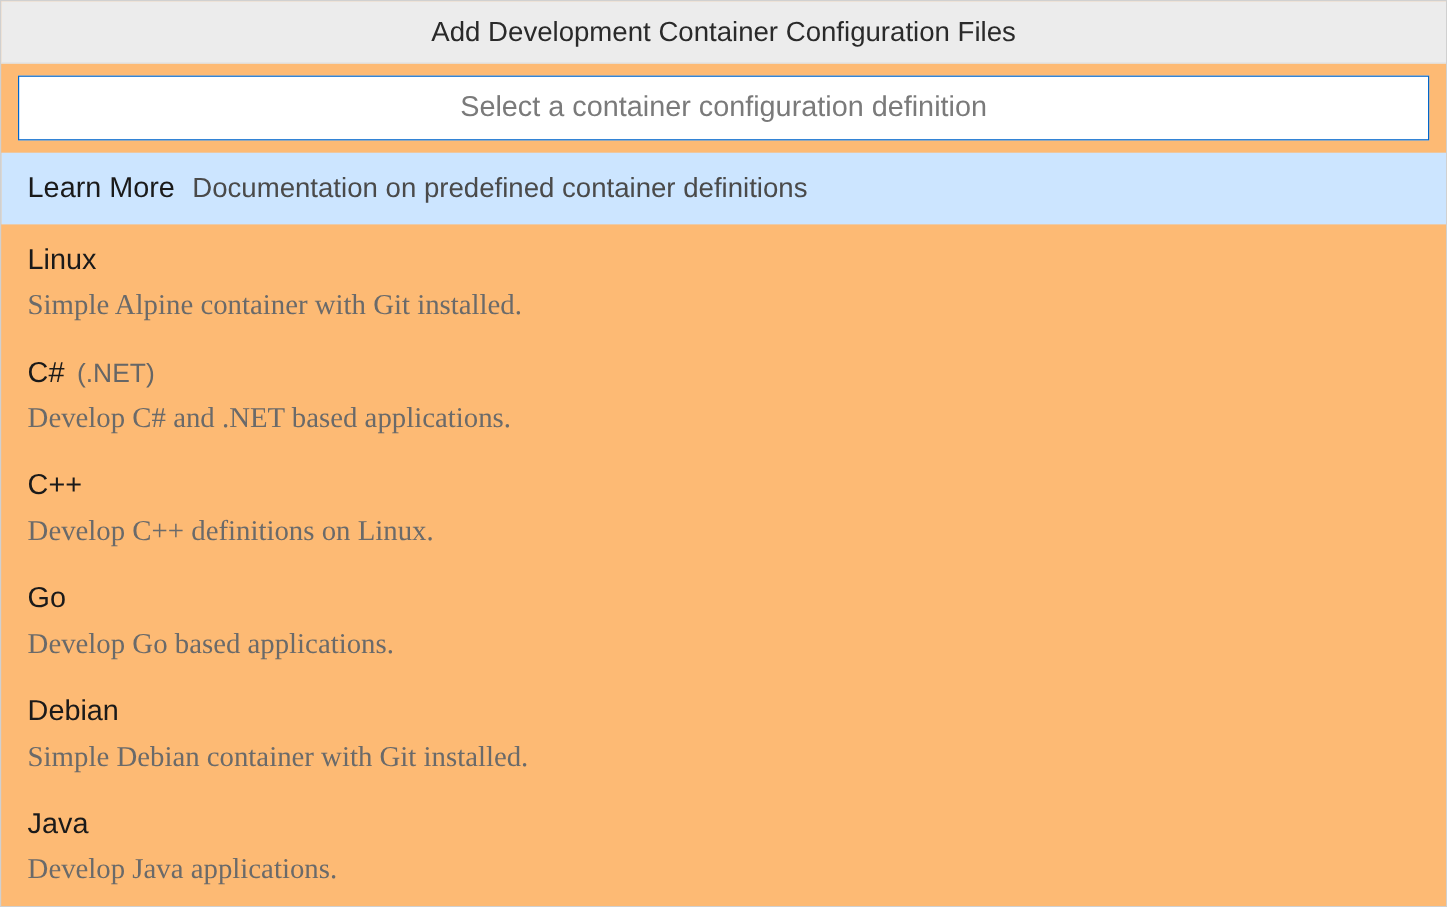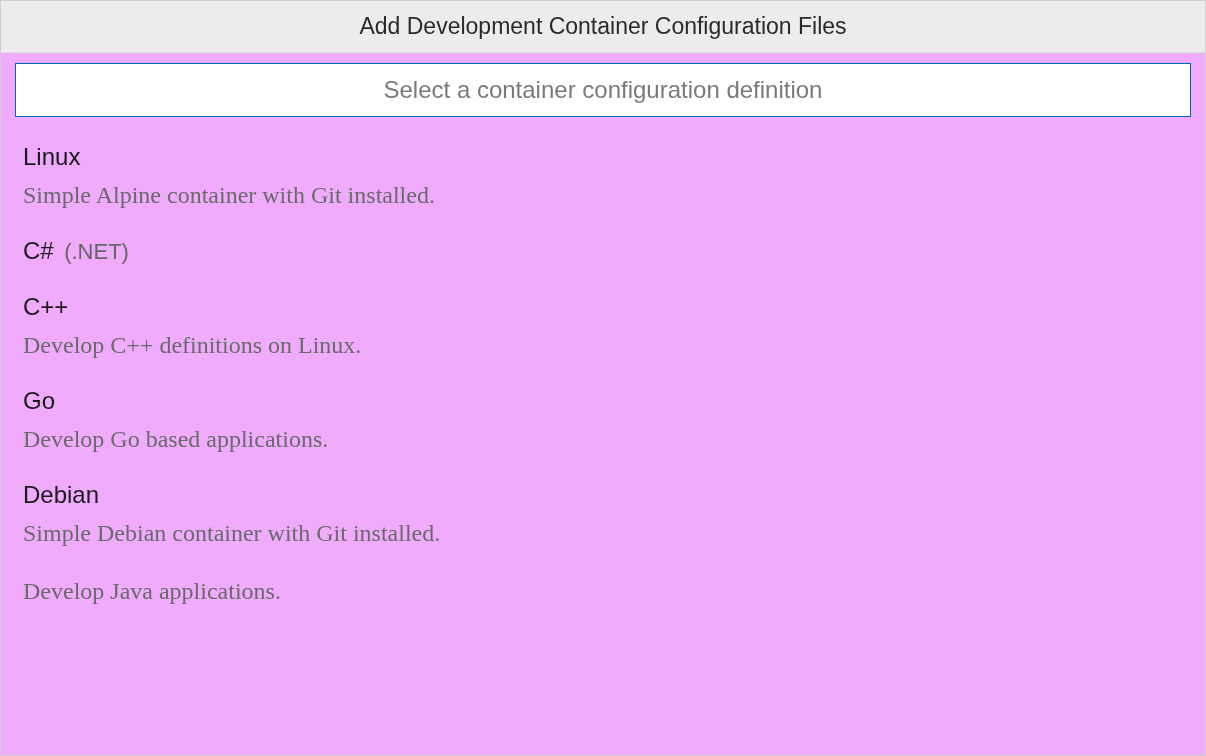--- a/index.html
+++ b/index.html
@@ -11,21 +11,21 @@
       font-family: -apple-system, BlinkMacSystemFont, "Segoe UI", Helvetica, Arial, sans-serif;
       background: #ffffff;
       width: 1206px;
       height: 756px;
       overflow: hidden;
     }
     .container {
       width: 100%;
       height: 100%;
       border: 1px solid #d0d0d0;
-      background: #f0abfc;
+      background: #fdba74;
       display: flex;
       flex-direction: column;
     }
     .header {
       background: #ececec;
       padding: 12px 0;
       text-align: center;
       font-size: 23px;
       color: #2a2a2a;
       border-bottom: 1px solid #e0e0e0;
@@ -98,34 +98,39 @@
 
 <div class="container">
   <div class="header">Add Development Container Configuration Files</div>
 
   <div class="search-wrap">
     <input type="text" class="search-input" placeholder="Select a container configuration definition" style="">
   </div>
 
   <div class="list">
 
+    <div class="list-item learn-more highlighted">
+      <span class="item-title">Learn More</span>
+      <span class="item-desc-inline">Documentation on predefined container definitions</span>
+    </div>
 
     <div class="list-item regular-item">
       <div>
         <span class="item-title">Linux</span>
         <span class="item-suffix"></span>
       </div>
       <div class="item-desc">Simple Alpine container with Git installed.</div>
     </div>
 
     <div class="list-item regular-item">
       <div>
         <span class="item-title">C#</span>
         <span class="item-suffix">(.NET)</span>
       </div>
+      <div class="item-desc">Develop C# and .NET based applications.</div>
     </div>
 
     <div class="list-item regular-item">
       <div>
         <span class="item-title">C++</span>
         <span class="item-suffix"></span>
       </div>
       <div class="item-desc">Develop C++ definitions on Linux.</div>
     </div>
 
@@ -139,20 +144,24 @@
 
     <div class="list-item regular-item">
       <div>
         <span class="item-title">Debian</span>
         <span class="item-suffix"></span>
       </div>
       <div class="item-desc">Simple Debian container with Git installed.</div>
     </div>
 
     <div class="list-item regular-item">
+      <div>
+        <span class="item-title">Java</span>
+        <span class="item-suffix"></span>
+      </div>
       <div class="item-desc">Develop Java applications.</div>
     </div>
 
     <div class="list-item regular-item">
 
       <div class="item-desc"></div>
     </div>
 
   </div>
 </div>

